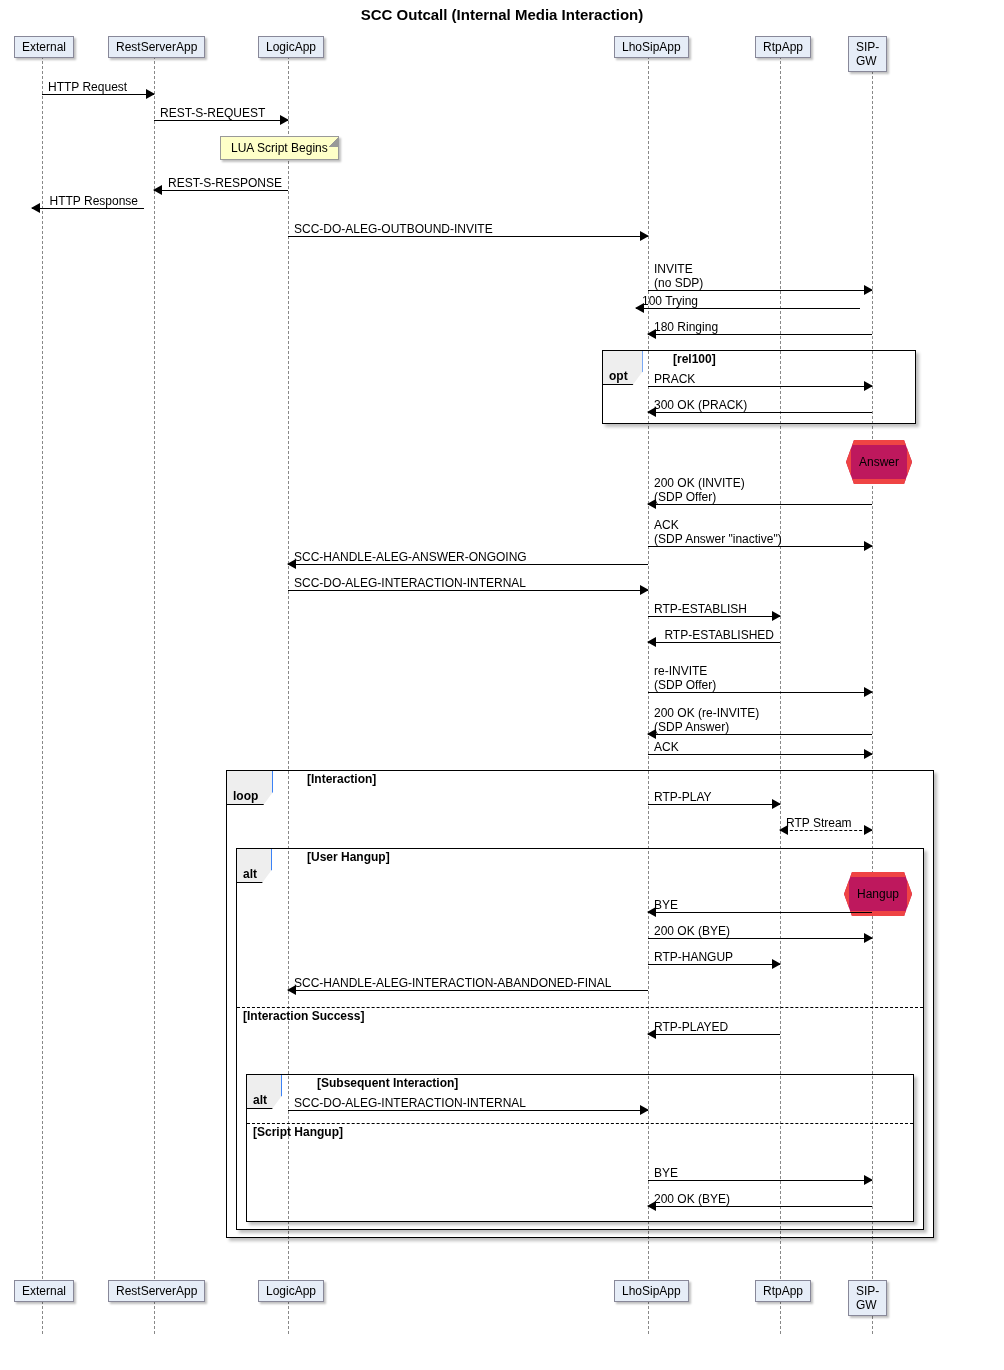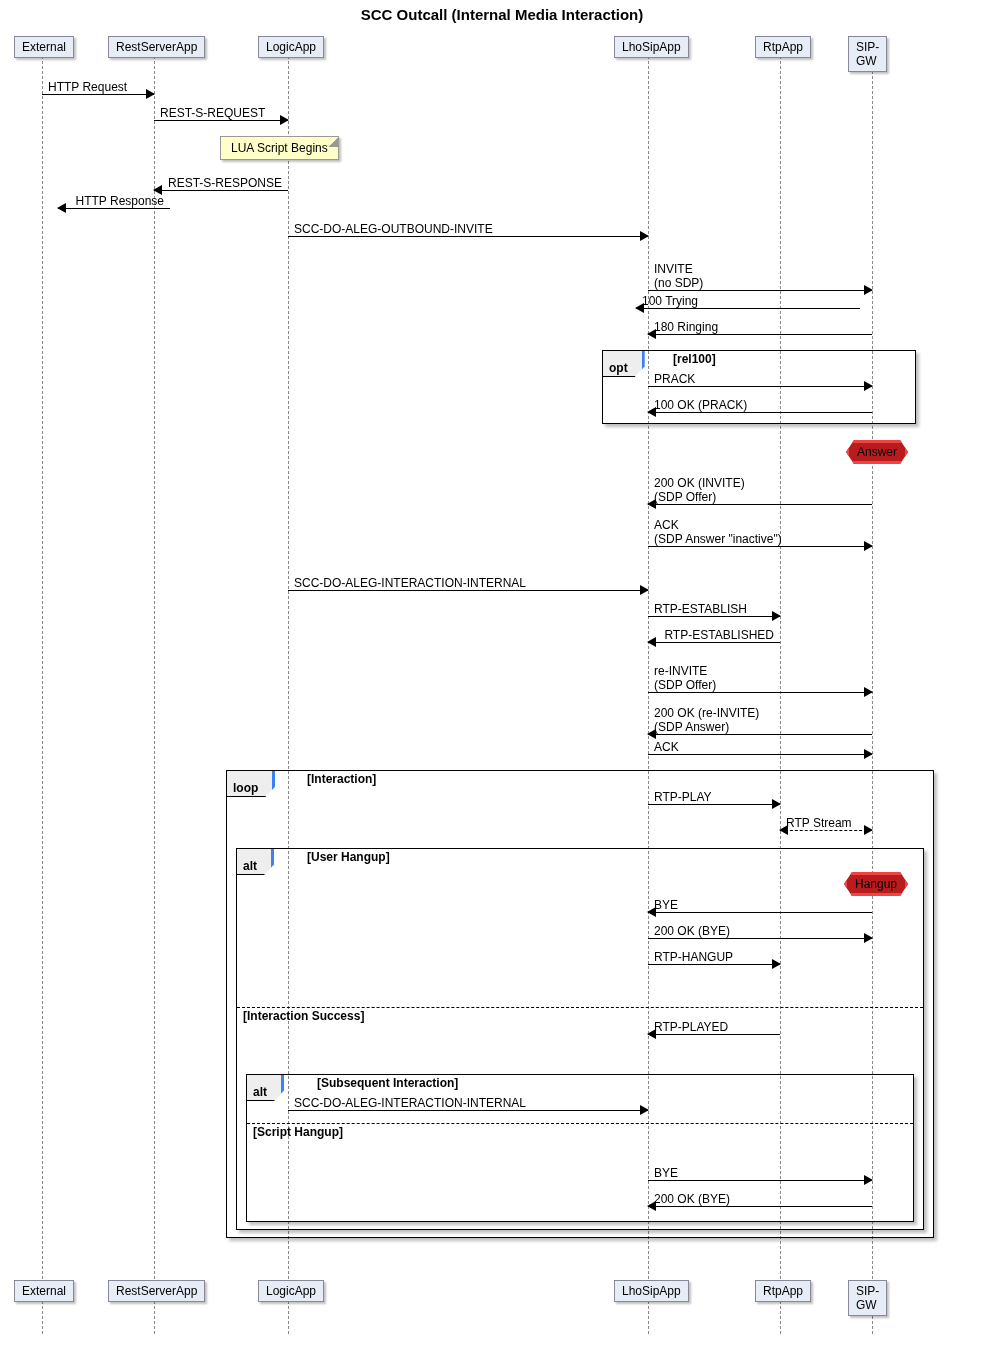--- a/index.html
+++ b/index.html
@@ -12,25 +12,25 @@
   .msg .line.dash{border-top:1px dashed #000}
   .msg .head{position:absolute;width:0;height:0;border-style:solid}
   .msg .lbl{position:absolute;bottom:4px;white-space:nowrap}
   .msg.rtl .lbl{left:auto;right:6px}
   .msg.ltr .lbl{left:6px}
   
   .head.r{right:-1px;top:9px;border-width:5px 0 5px 9px;border-color:transparent transparent transparent #000}
   .head.l{left:-1px;top:9px;border-width:5px 9px 5px 0;border-color:transparent #000 transparent transparent}
   .note{position:absolute;background:#FEFFC8;border:1px solid #999;box-shadow:2px 2px 2px rgba(0,0,0,.25);padding:4px 10px}
   .note .ear{position:absolute;right:0;top:0;width:10px;height:10px;background:linear-gradient(135deg,#FEFFC8 50%,#999 50%)}
-  .hex{position:absolute;background:#b91c1c;border:3px solid #ef4444;box-shadow:2px 2px 2px rgba(0,0,0,.25);padding:2px 8px;
+  .hex{position:absolute;background:#be185d;border:5px solid #ef4444;box-shadow:2px 2px 2px rgba(0,0,0,.25);padding:10px 8px;
     clip-path:polygon(8px 0,calc(100% - 8px) 0,100% 50%,calc(100% - 8px) 100%,8px 100%,0 50%)}
   .frag{position:absolute;border:1.5px solid #000;box-shadow:3px 3px 3px rgba(0,0,0,.25)}
-  .frag .tag{position:absolute;left:0;top:0;background:#eee;border-right:3px solid #3b82f6;border-bottom:1px solid #000;
-    padding:10px 14px 1px 6px;font-weight:bold;clip-path:polygon(0 0,100% 0,100% 60%,calc(100% - 10px) 100%,0 100%)}
+  .frag .tag{position:absolute;left:0;top:0;background:#eee;border-right:1px solid #3b82f6;border-bottom:1px solid #000;
+    padding:18px 14px 1px 6px;font-weight:bold;clip-path:polygon(0 0,100% 0,100% 60%,calc(100% - 10px) 100%,0 100%)}
   .frag .cond{position:absolute;top:1px;font-weight:bold}
   .frag .sep{position:absolute;left:0;right:0;border-top:1px dashed #000}
   .frag .sublabel{position:absolute;font-weight:bold}
 </style>
 </head>
 <body>
 
 <div class="wrap">
   <div class="title">SCC Outcall (Internal Media Interaction)</div>
 
@@ -66,21 +66,21 @@
       <div class="head r"></div>
     </div>
 
   <div class="note" style="left:220px;top:136px"><span>LUA Script Begins</span><div class="ear"></div></div>
 
   <div class="msg rtl" style="left:154px;width:134px;top:176px">
       <span class="lbl">REST-S-RESPONSE</span>
       <div class="line"></div>
       <div class="head l"></div>
     </div>
-  <div class="msg rtl" style="left:58px;width:112px;top:194px">
+  <div class="msg rtl" style="left:32px;width:112px;top:194px">
       <span class="lbl">HTTP Response</span>
       <div class="line"></div>
       <div class="head l"></div>
     </div>
 
   <div class="msg ltr" style="left:288px;width:360px;top:222px">
       <span class="lbl">SCC-DO-ALEG-OUTBOUND-INVITE</span>
       <div class="line"></div>
       <div class="head r"></div>
     </div>
@@ -105,40 +105,45 @@
   <div class="frag" style="left:602px;top:350px;width:312px;height:72px">
     <div class="tag">opt</div>
     <div class="cond" style="left:70px">[rel100]</div>
   </div>
   <div class="msg ltr" style="left:648px;width:224px;top:372px">
       <span class="lbl">PRACK</span>
       <div class="line"></div>
       <div class="head r"></div>
     </div>
   <div class="msg ltr" style="left:648px;width:224px;top:398px">
-      <span class="lbl">100 OK (PRACK)</span>
+      <span class="lbl">300 OK (PRACK)</span>
       <div class="line"></div>
       <div class="head l"></div>
     </div>
 
   <div class="hex" style="left:846px;top:440px"><span>Answer</span></div>
 
   <div class="msg ltr" style="left:648px;width:224px;top:476px;height:30px">
     <span class="lbl" style="bottom:16px">200 OK (INVITE)</span>
     <span class="lbl" style="bottom:2px">(SDP Offer)</span>
     <div class="line" style="top:28px"></div>
       <div class="head l" style="top:23px"></div>
   </div>
   <div class="msg ltr" style="left:648px;width:224px;top:518px;height:30px">
     <span class="lbl" style="bottom:16px">ACK</span>
     <span class="lbl" style="bottom:2px">(SDP Answer "inactive")</span>
     <div class="line" style="top:28px"></div>
       <div class="head r" style="top:23px"></div>
   </div>
 
+  <div class="msg ltr" style="left:288px;width:360px;top:550px">
+      <span class="lbl">SCC-HANDLE-ALEG-ANSWER-ONGOING</span>
+      <div class="line"></div>
+      <div class="head l"></div>
+    </div>
   <div class="msg ltr" style="left:288px;width:360px;top:576px">
       <span class="lbl">SCC-DO-ALEG-INTERACTION-INTERNAL</span>
       <div class="line"></div>
       <div class="head r"></div>
     </div>
 
   <div class="msg ltr" style="left:648px;width:132px;top:602px">
       <span class="lbl">RTP-ESTABLISH</span>
       <div class="line"></div>
       <div class="head r"></div>
@@ -201,20 +206,25 @@
   <div class="msg ltr" style="left:648px;width:224px;top:924px">
       <span class="lbl">200 OK (BYE)</span>
       <div class="line"></div>
       <div class="head r"></div>
     </div>
   <div class="msg ltr" style="left:648px;width:132px;top:950px">
       <span class="lbl">RTP-HANGUP</span>
       <div class="line"></div>
       <div class="head r"></div>
     </div>
+  <div class="msg ltr" style="left:288px;width:360px;top:976px">
+      <span class="lbl">SCC-HANDLE-ALEG-INTERACTION-ABANDONED-FINAL</span>
+      <div class="line"></div>
+      <div class="head l"></div>
+    </div>
 
   <div class="msg rtl" style="left:648px;width:132px;top:1020px">
       <span class="lbl" style="left:6px;right:auto">RTP-PLAYED</span>
       <div class="line"></div>
       <div class="head l"></div>
     </div>
 
   <div class="frag" style="left:246px;top:1074px;width:666px;height:146px">
     <div class="tag">alt</div>
     <div class="cond" style="left:70px">[Subsequent Interaction]</div>

